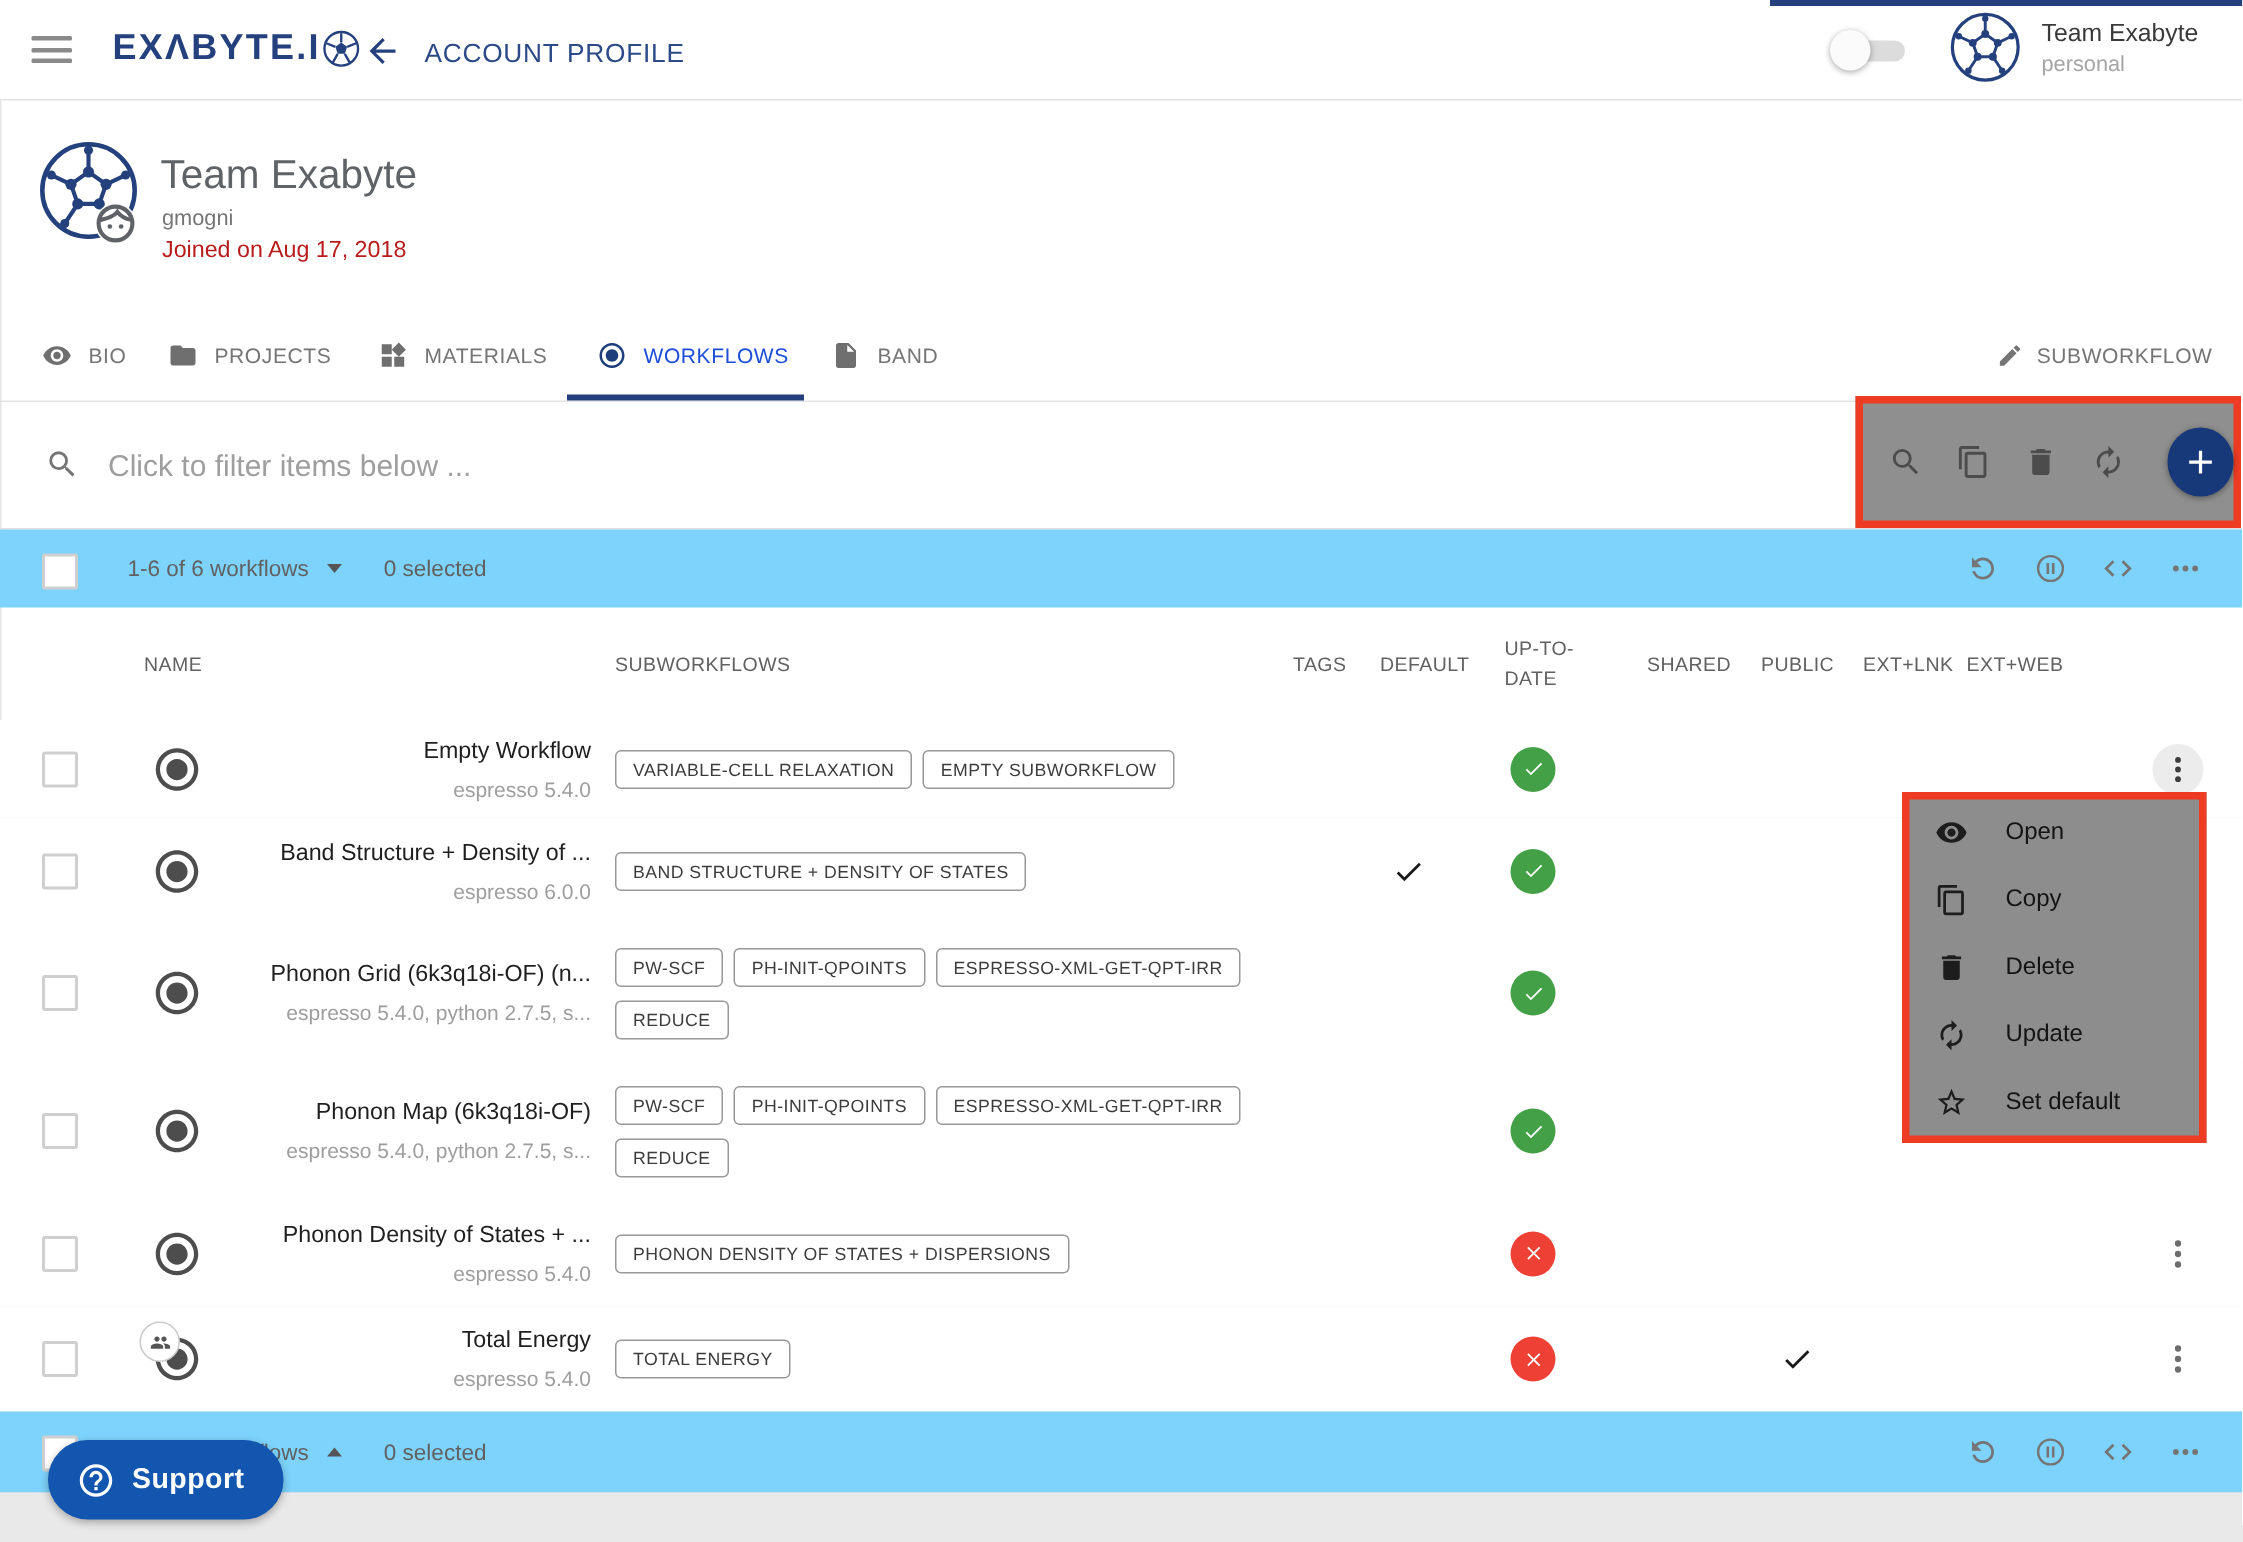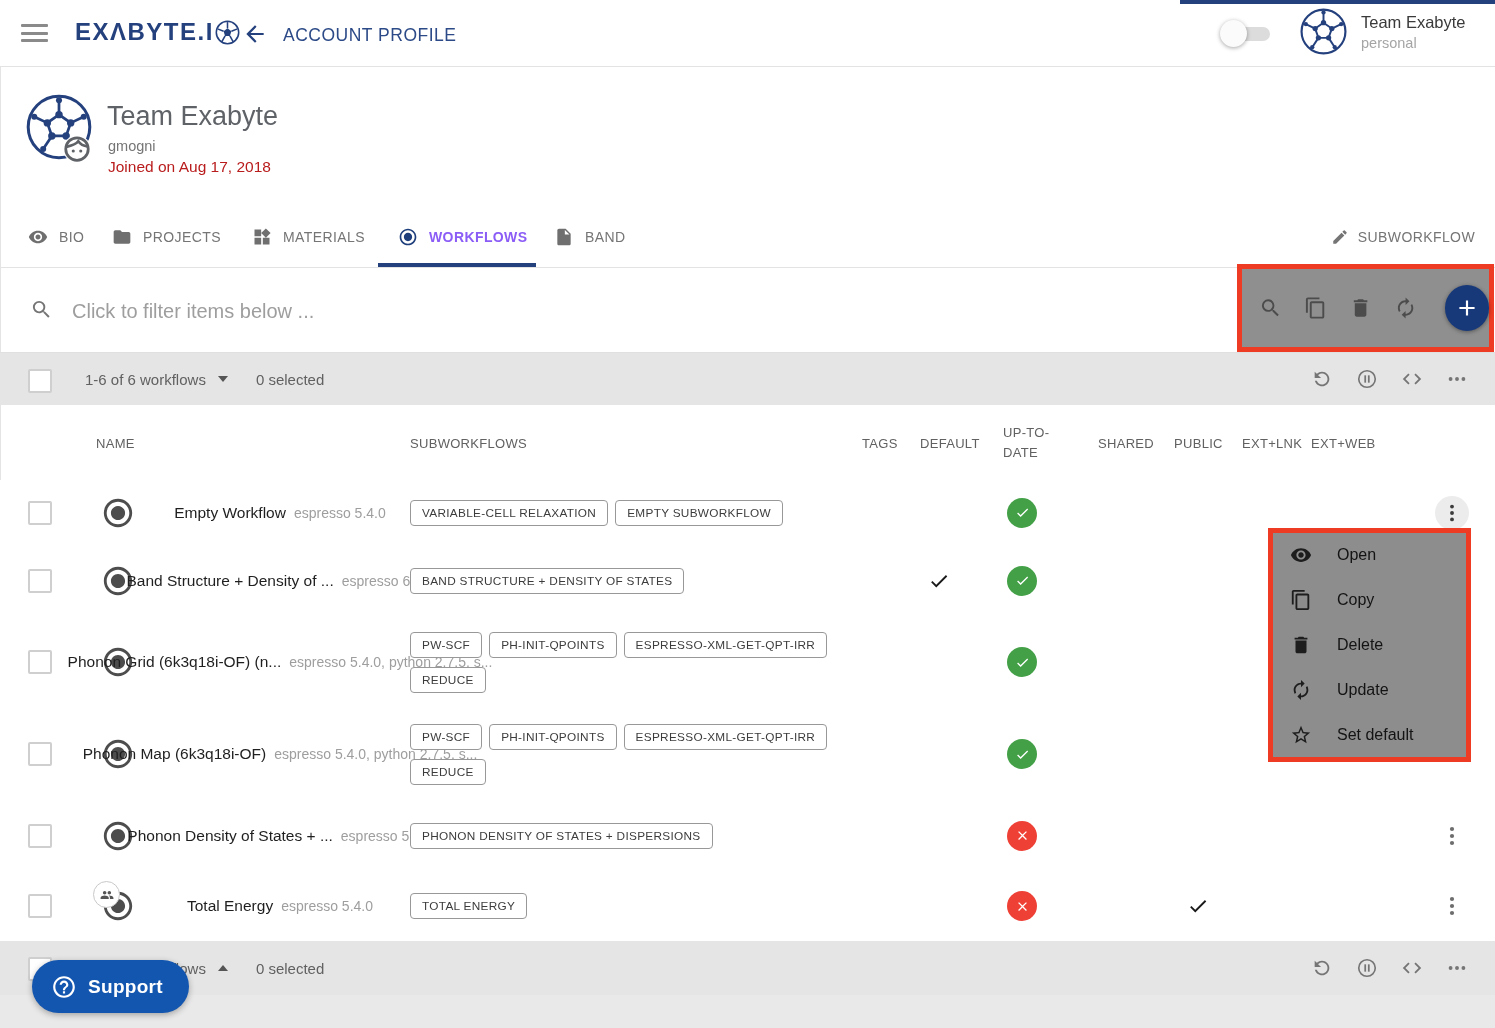--- a/index.html
+++ b/index.html
@@ -35,21 +35,21 @@
   #profile-face{position:absolute;left:62px;top:134px;width:30px;height:30px;}
   #profile-name{position:absolute;left:107px;top:101px;font-size:27px;color:#5f6368;}
   #profile-username{position:absolute;left:108px;top:138px;font-size:14.5px;color:#757575;}
   #profile-joined{position:absolute;left:108px;top:158px;font-size:15.5px;color:#b91c1c;}
 
   
   #tabs{position:absolute;top:206px;left:0;width:100%;height:61px;border-bottom:1px solid #e3e3e3;}
   .tab{position:absolute;top:0;height:100%;display:flex;align-items:center;gap:11px;color:#757575;
        font-size:14px;letter-spacing:.4px;cursor:pointer;}
   .tab .i{width:20px;height:20px;color:#6f6f6f;}
-  .tab.active{color:#8b5cf6;font-weight:bold;}
+  .tab.active{color:#1d4ed8;}
   .tab.active .i{color:#1e3e7b;}
   #tab-underline{position:absolute;left:378px;bottom:0;width:158px;height:4px;background:#24417e;}
   #preferences{position:absolute;right:20px;top:0;height:100%;display:flex;align-items:center;gap:9px;
                color:#757575;font-size:14px;letter-spacing:.4px;cursor:pointer;}
   #preferences .i{width:18px;height:18px;}
 
   
   #filter{position:absolute;top:268px;left:0;width:100%;height:84px;border-bottom:1px solid #e0e0e0;}
   #filter-search{position:absolute;left:30px;top:30px;width:23px;height:23px;color:#757575;}
   #filter-input{position:absolute;left:70px;top:20px;width:1000px;height:44px;border:none;outline:none;
@@ -60,21 +60,21 @@
   #hl-actions{position:absolute;left:1237px;top:264px;width:257px;height:88px;box-sizing:border-box;
               background:#8f8f8f;border:5px solid #ee3b23;display:flex;align-items:center;gap:22px;
               padding-left:17px;z-index:20;}
   #hl-actions .act{width:24px;height:24px;color:#4c4c4c;cursor:pointer;}
   #add-btn{width:46px;height:46px;border-radius:50%;background:#17397a;color:#fff;display:flex;
            align-items:center;justify-content:center;margin-left:5px;cursor:pointer;
            box-shadow:0 1px 4px rgba(0,0,0,.4);}
   #add-btn .i{width:26px;height:26px;}
 
   
-  .ltb{position:absolute;left:0;width:100%;height:52px;background:#e5e5e5;}
+  .ltb{position:absolute;left:0;width:100%;height:52px;background:#7dd3fc;}
   #ltb-top{top:353px;}
   #ltb-bottom{top:941px;height:54px;border-bottom:1px solid #e0e0e0;}
   .checkbox{width:20px;height:20px;border:2px solid #cfcfcf;border-radius:2px;background:#fff;cursor:pointer;}
   .ltb .checkbox{position:absolute;left:28px;top:16px;}
   .ltb-range{position:absolute;left:85px;top:0;height:100%;display:flex;align-items:center;gap:12px;
              font-size:15px;color:#616161;}
   .ltb-range .sel{margin-left:16px;}
   .tri{width:0;height:0;border-left:5.5px solid transparent;border-right:5.5px solid transparent;
        border-top:6.5px solid #555;display:inline-block;cursor:pointer;}
   .tri.up{border-top:none;border-bottom:6.5px solid #555;}
@@ -93,21 +93,21 @@
   .row{position:absolute;left:0;width:100%;border-bottom:1px solid #ececec;background:#fff;}
   .r1{top:480px;height:65px;} .r2{top:545px;height:71px;} .r3{top:616px;height:92px;}
   .r4{top:708px;height:92px;} .r5{top:800px;height:71px;} .r6{top:871px;height:70px;}
   .cell{position:absolute;top:0;height:100%;display:flex;align-items:center;}
   .c-check{left:28px;}
   .c-icon{left:98px;width:40px;justify-content:center;color:#4d4d4d;}
   .c-icon .wficon{width:34px;height:34px;position:relative;}
   .sharebadge{position:absolute;left:-8px;top:-8px;width:25px;height:25px;border-radius:50%;background:#fff;
               border:1px solid #c9c9c9;display:flex;align-items:center;justify-content:center;color:#555;z-index:2;}
   .sharebadge .i{width:14px;height:14px;}
-  .c-name{left:166px;width:228px;flex-direction:row;align-items:center;justify-content:center;gap:8px;}
+  .c-name{left:166px;width:228px;flex-direction:column;align-items:flex-end;justify-content:center;gap:8px;}
   .wfname{font-size:15.5px;color:#1f1f1f;cursor:pointer;white-space:nowrap;}
   .wfmeta{font-size:14px;color:#9e9e9e;white-space:nowrap;}
   .c-chips{left:410px;width:462px;flex-wrap:wrap;gap:9px 7px;align-content:center;}
   .chip{border:1px solid #989898;border-radius:4px;padding:5px 11px;font-size:11.8px;color:#3c3c3c;
         letter-spacing:.3px;background:#fff;white-space:nowrap;}
   .c-default{left:906px;width:66px;justify-content:center;color:#1a1a1a;}
   .c-default .i,.c-public .i{width:22px;height:22px;}
   .c-status{left:993px;width:58px;justify-content:center;}
   .badge{width:30px;height:30px;border-radius:50%;display:flex;align-items:center;justify-content:center;}
   .badge .i{width:15px;height:15px;color:#fff;}

